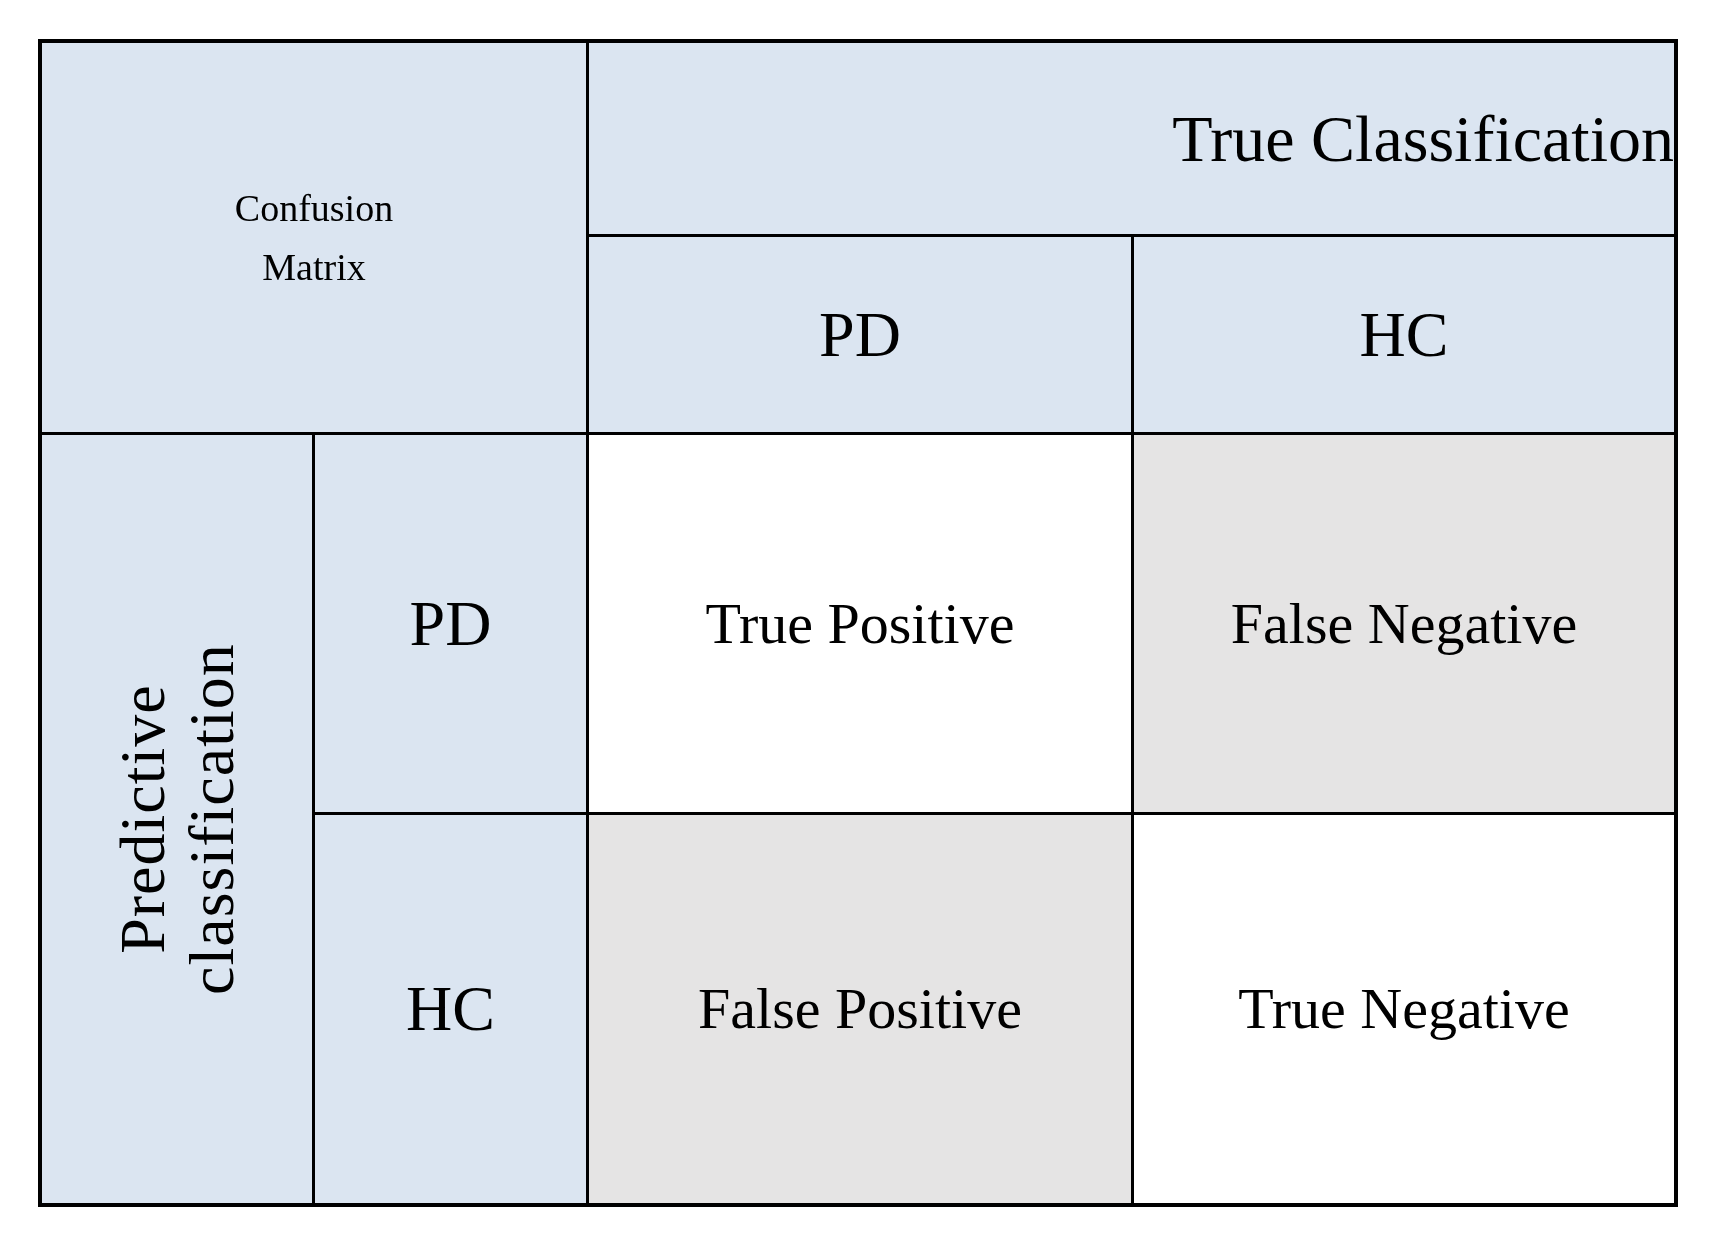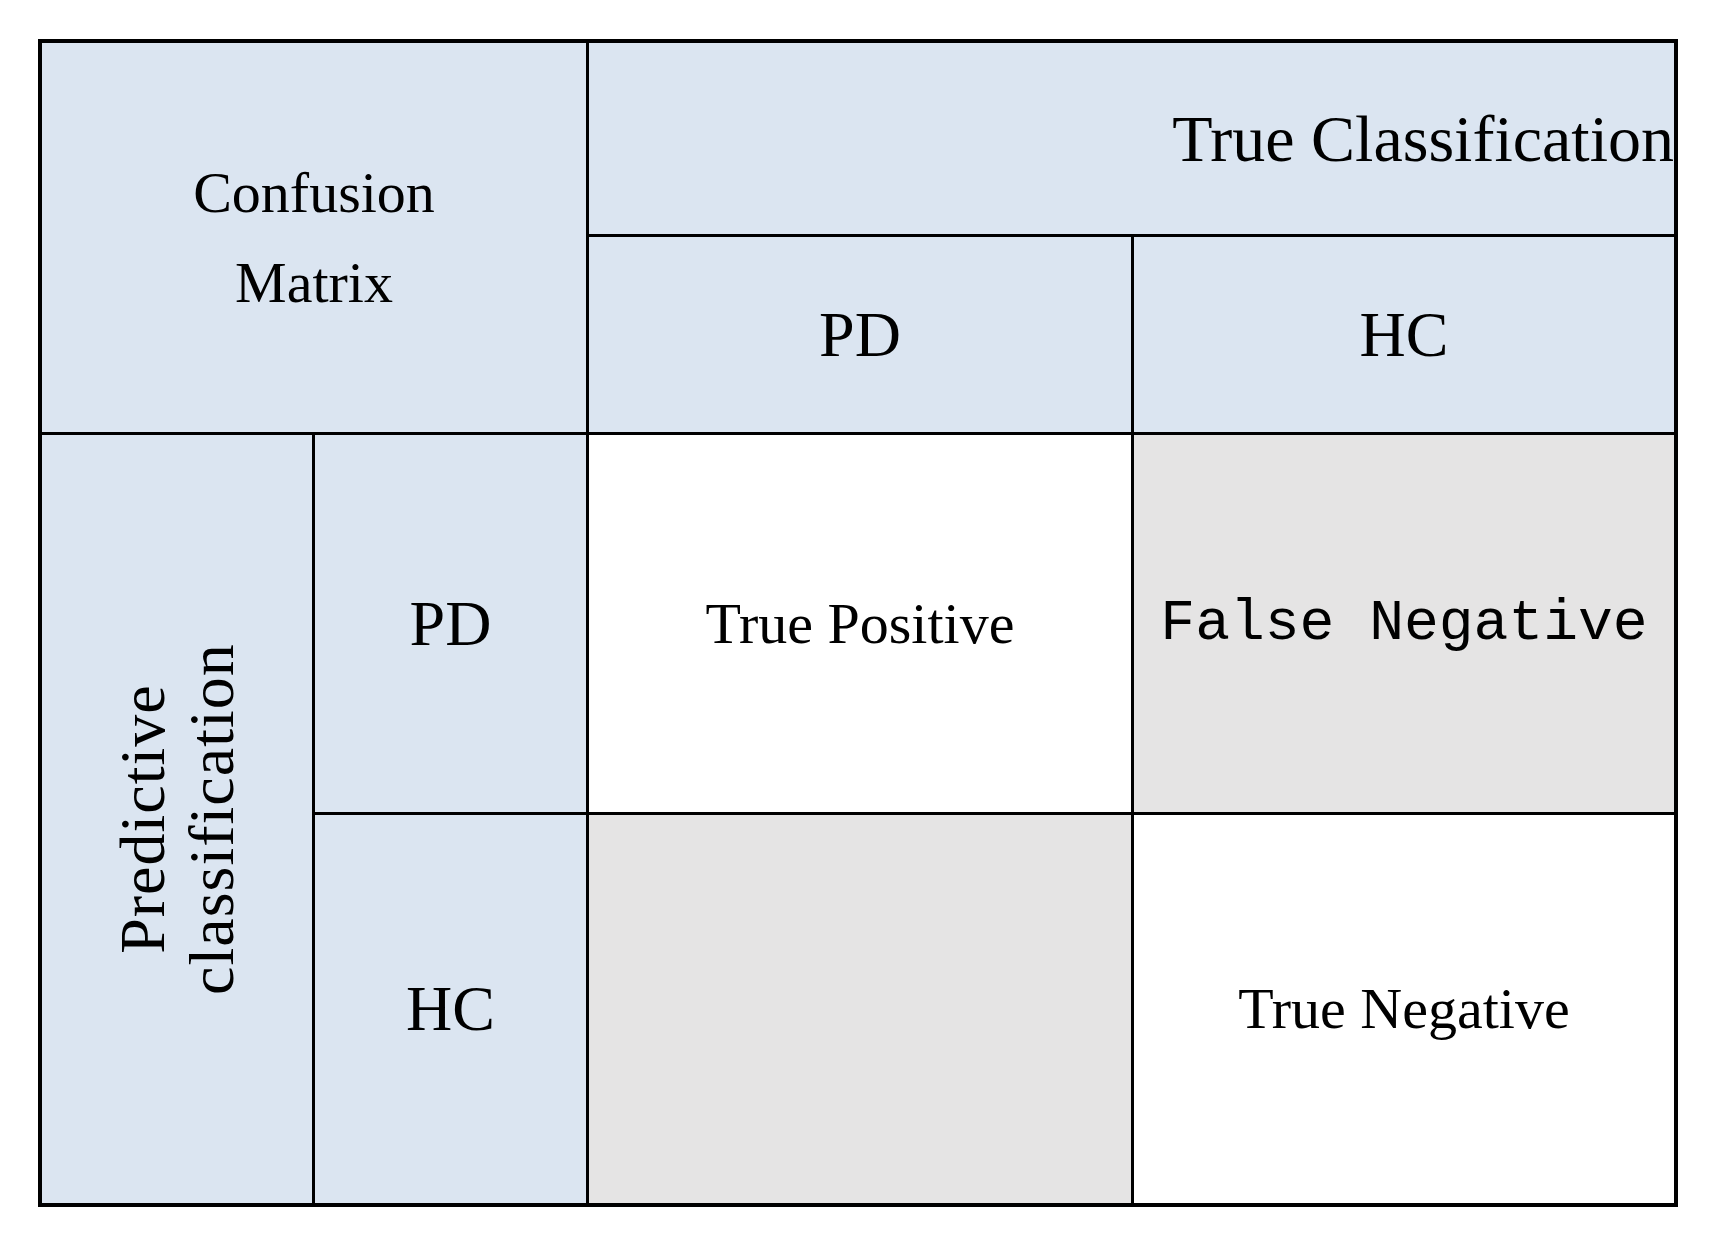--- a/index.html
+++ b/index.html
@@ -32,23 +32,23 @@
   .cell {
     display: flex;
     flex-direction: column;
     align-items: center;
     justify-content: center;
     text-align: center;
     line-height: 1.3;
   }
   .bg-header { background: var(--header-bg, #dbe5f1); }
   .bg-white  { background: var(--plain-bg, #ffffff); gap: 16px; }
-  .bg-gray   { background: var(--shaded-bg, #e5e4e4); font-family: Liberation Mono, monospace; }
+  .bg-gray   { background: var(--shaded-bg, #e5e4e4); }
 
-  .corner       { grid-column: 1 / 3; grid-row: 1 / 3; font-size: 58px; line-height: 1.55; }
+  .corner       { grid-column: 1 / 3; grid-row: 1 / 3; font-size: 38px; line-height: 1.55; }
   .group-header { grid-column: 3 / 5; grid-row: 1; font-size: 66px; align-items: flex-end; }
   .col-header-1 { grid-column: 3; grid-row: 2; font-size: 64px; }
   .col-header-2 { grid-column: 4; grid-row: 2; font-size: 64px; }
   .row-group    { grid-column: 1; grid-row: 3 / 5; overflow: visible; }
   .row-label-1  { grid-column: 2; grid-row: 3; font-size: 64px; }
   .row-label-2  { grid-column: 2; grid-row: 4; font-size: 64px; }
   .c-r3c3 { grid-column: 3; grid-row: 3; }
   .c-r3c4 { grid-column: 4; grid-row: 3; }
   .c-r4c3 { grid-column: 3; grid-row: 4; }
   .c-r4c4 { grid-column: 4; grid-row: 4; }
@@ -108,20 +108,21 @@
 
     <div class="cell bg-gray value-cell c-r3c4">
       <span class="label">False Negative</span>
     </div>
 
     <div class="cell bg-header row-label-2">
       <span>HC</span>
     </div>
 
     <div class="cell bg-gray value-cell c-r4c3">
+      <span class="label">False Positive</span>
     </div>
 
     <div class="cell bg-white value-cell c-r4c4">
       <span class="label">True Negative</span>
     </div>
 
   </div>
 </div>
 
 </body></html>

